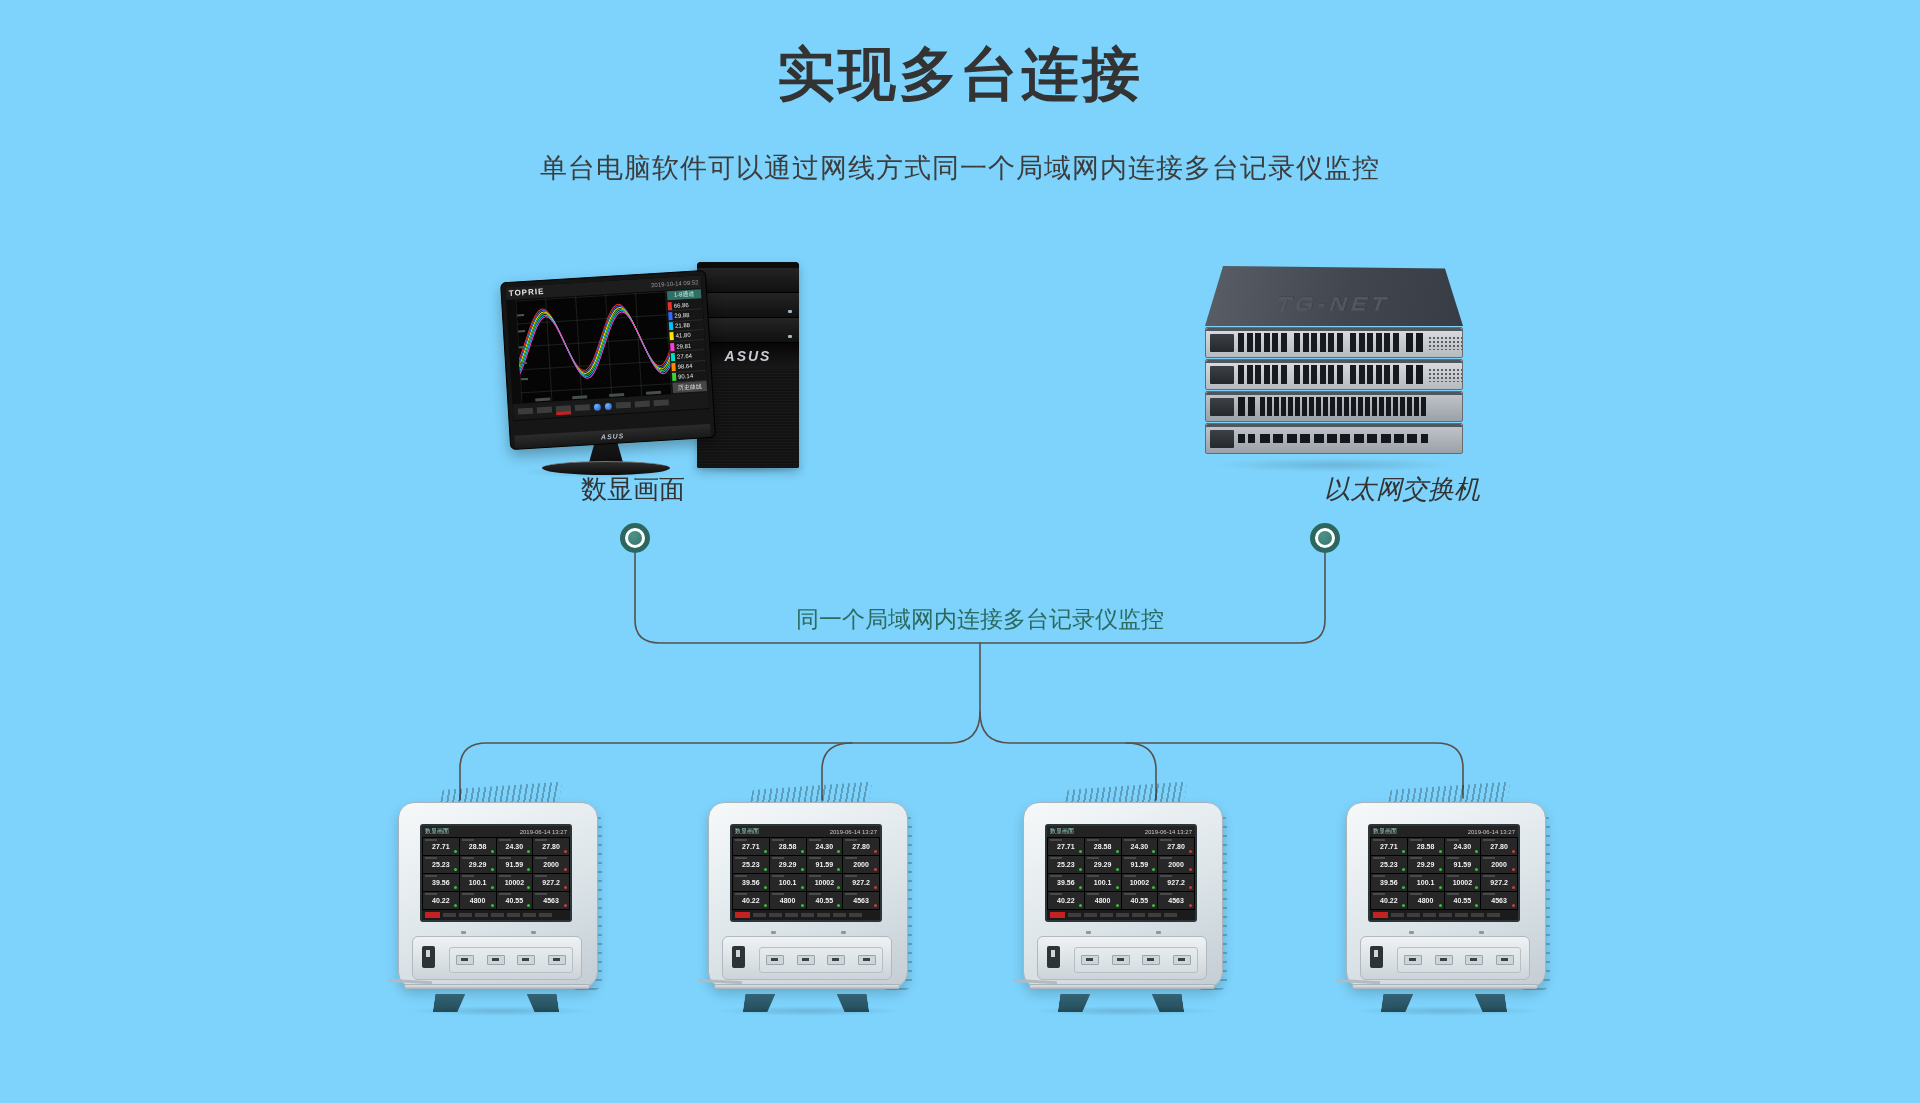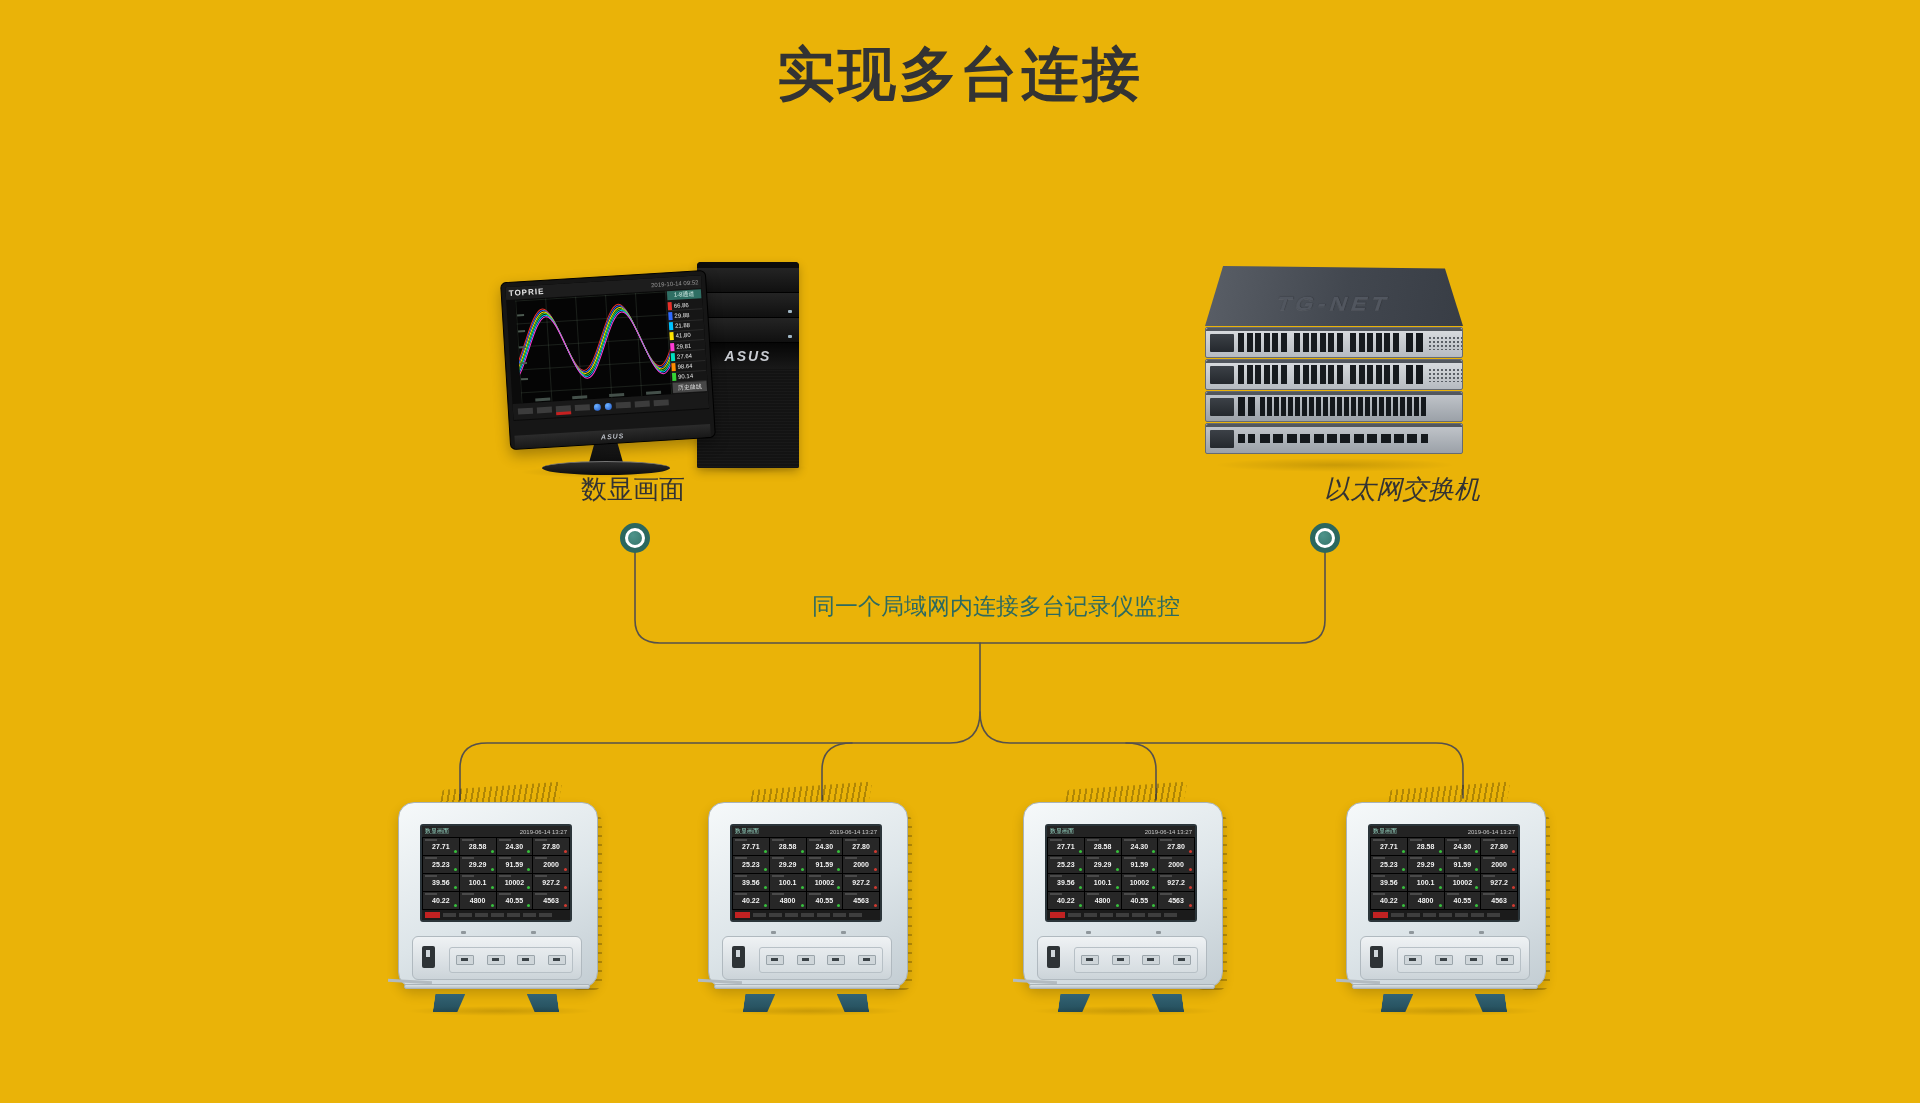--- a/index.html
+++ b/index.html
@@ -1,29 +1,29 @@
 <!DOCTYPE html>
 <html><head>
 <meta charset="utf-8">
 <style>
   html,body{margin:0;padding:0;background:#fff;}
-  #canvas{position:relative;width:1920px;height:1103px;background:#eab308;overflow:hidden;
+  #canvas{position:relative;width:1920px;height:1103px;background:#7dd3fc;overflow:hidden;
           font-family:"Liberation Sans",sans-serif;}
   .abs{position:absolute;}
 
   
   .page-title{left:0;top:36px;width:1920px;text-align:center;font-size:58px;font-weight:bold;
               color:#333;letter-spacing:3px;}
   .page-subtitle{left:0;top:150px;width:1920px;text-align:center;font-size:27px;color:#3d3d3d;letter-spacing:1px;}
   .dev-label{font-size:26px;color:#333;text-align:center;}
 
   
   #wires{left:0;top:0;z-index:0;}
   #wires path{fill:none;stroke:#56514c;stroke-width:1.6px;stroke-linecap:round;}
-  .lan-text{left:780px;top:591px;width:400px;text-align:right;font-size:23px;color:#2d6a60;z-index:2;}
+  .lan-text{left:780px;top:604px;width:400px;text-align:center;font-size:23px;color:#2d6a60;z-index:2;}
 
   
   .node{width:30px;height:30px;border-radius:50%;border:5px solid #2b675e;background:#fff;
         box-sizing:border-box;z-index:2;display:flex;align-items:center;justify-content:center;}
   .node i{display:block;width:14px;height:14px;border-radius:50%;
           background:radial-gradient(circle at 35% 30%,#4d938a,#35756b);}
 
   
   .shadow{background:radial-gradient(closest-side,rgba(0,0,0,.14),rgba(0,0,0,0));border-radius:50%;}
   .tower{left:697px;top:262px;width:102px;height:206px;background:#141414;border-radius:4px 4px 2px 2px;
@@ -137,20 +137,21 @@
   .rec-foot.l{left:40px;clip-path:polygon(0 0,100% 0,82% 100%,0 100%);transform:skewX(-8deg);}
   .rec-foot.r{left:134px;clip-path:polygon(0 0,100% 0,100% 100%,18% 100%);transform:skewX(8deg);}
   .rec-shadow{position:absolute;left:12px;top:236px;width:188px;height:10px;}
 </style>
 </head>
 <body>
 
 <div id="canvas">
 
   <div class="abs page-title">实现多台连接</div>
+  <div class="abs page-subtitle">单台电脑软件可以通过网线方式同一个局域网内连接多台记录仪监控</div>
 
   <svg id="wires" class="abs" width="1920" height="1103">
     <path d="M635 553 V620 Q635 643 660 643 H1300 Q1325 643 1325 620 V553"></path>
     <path d="M980 643 V712 Q980 743 950 743 H487 Q460 743 460 768 V800"></path>
     <path d="M980 712 Q980 743 1010 743 H1436 Q1463 743 1463 768 V798"></path>
     <path d="M852 743 Q822 743 822 770 V800"></path>
     <path d="M1126 743 Q1156 743 1156 770 V800"></path>
   </svg>
 
   <div class="abs lan-text">同一个局域网内连接多台记录仪监控</div>

